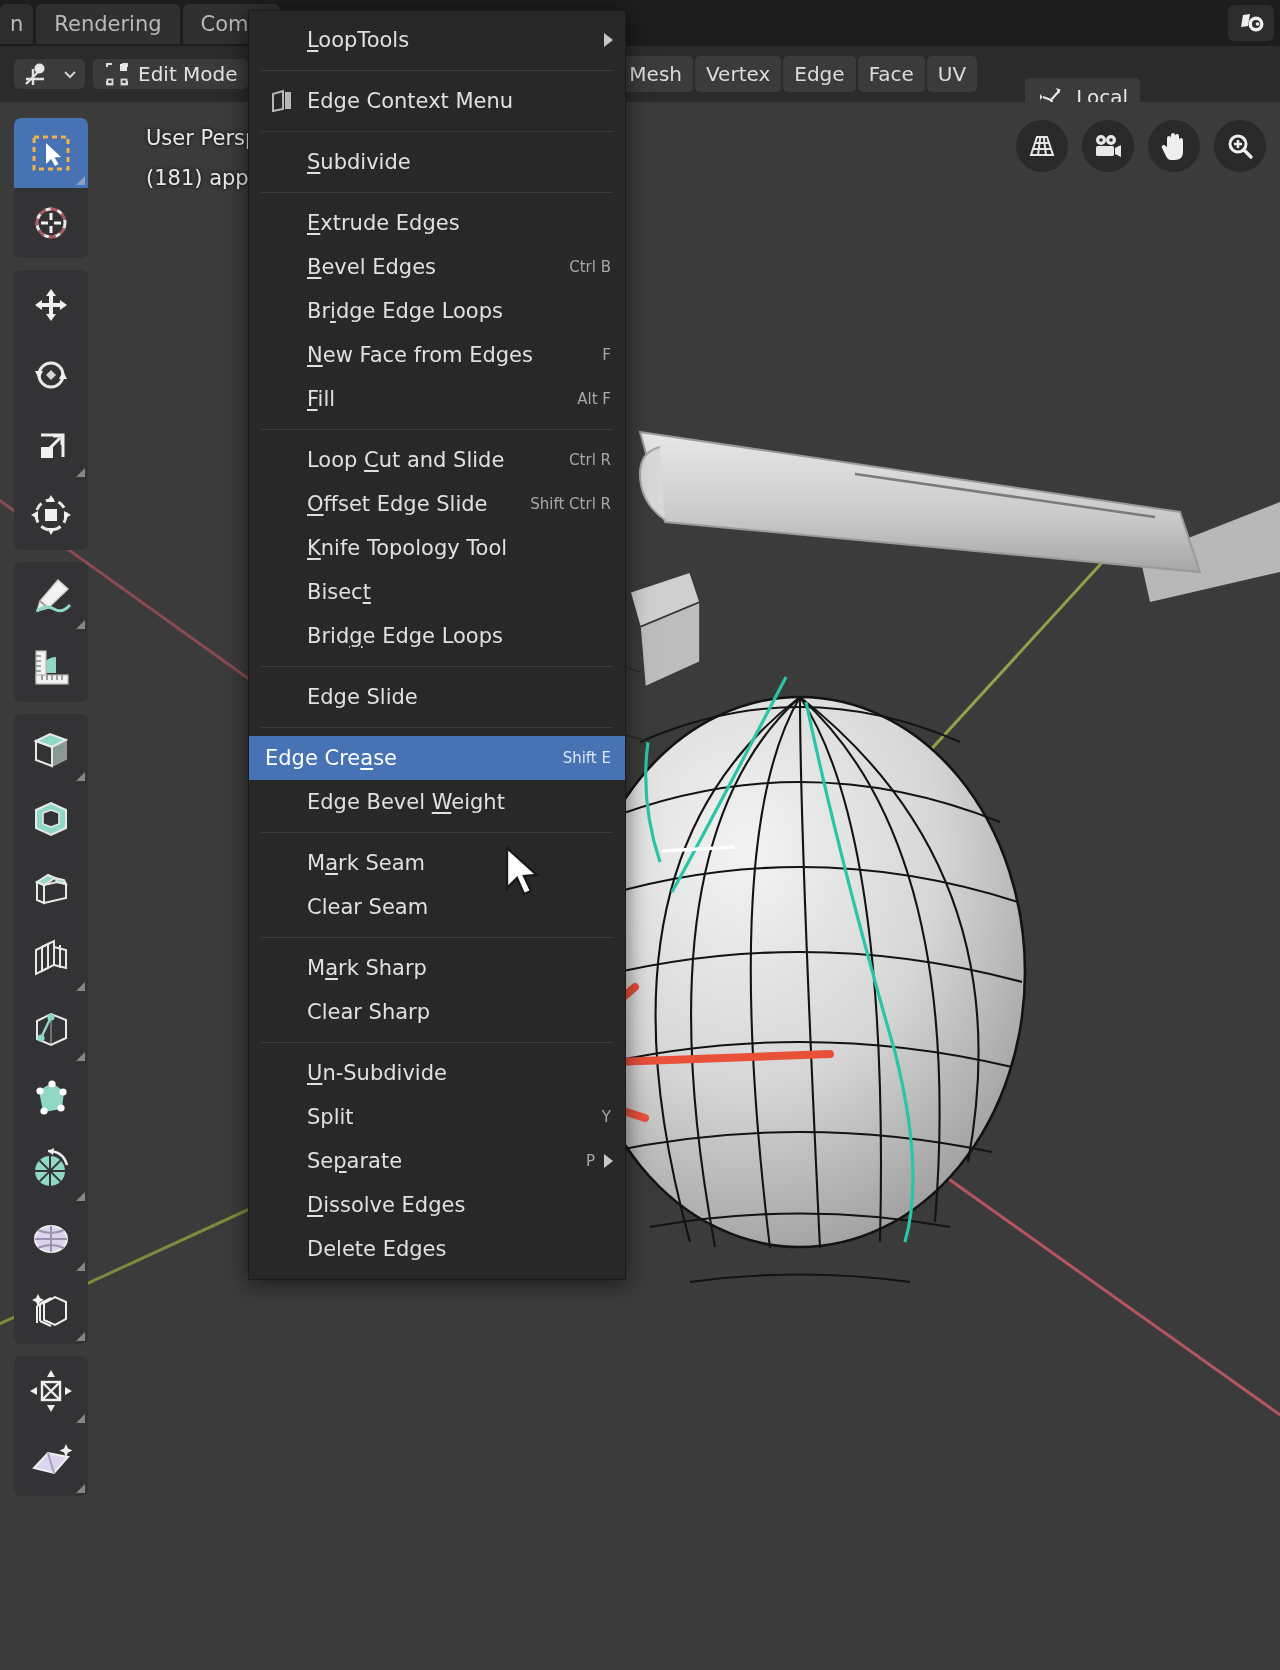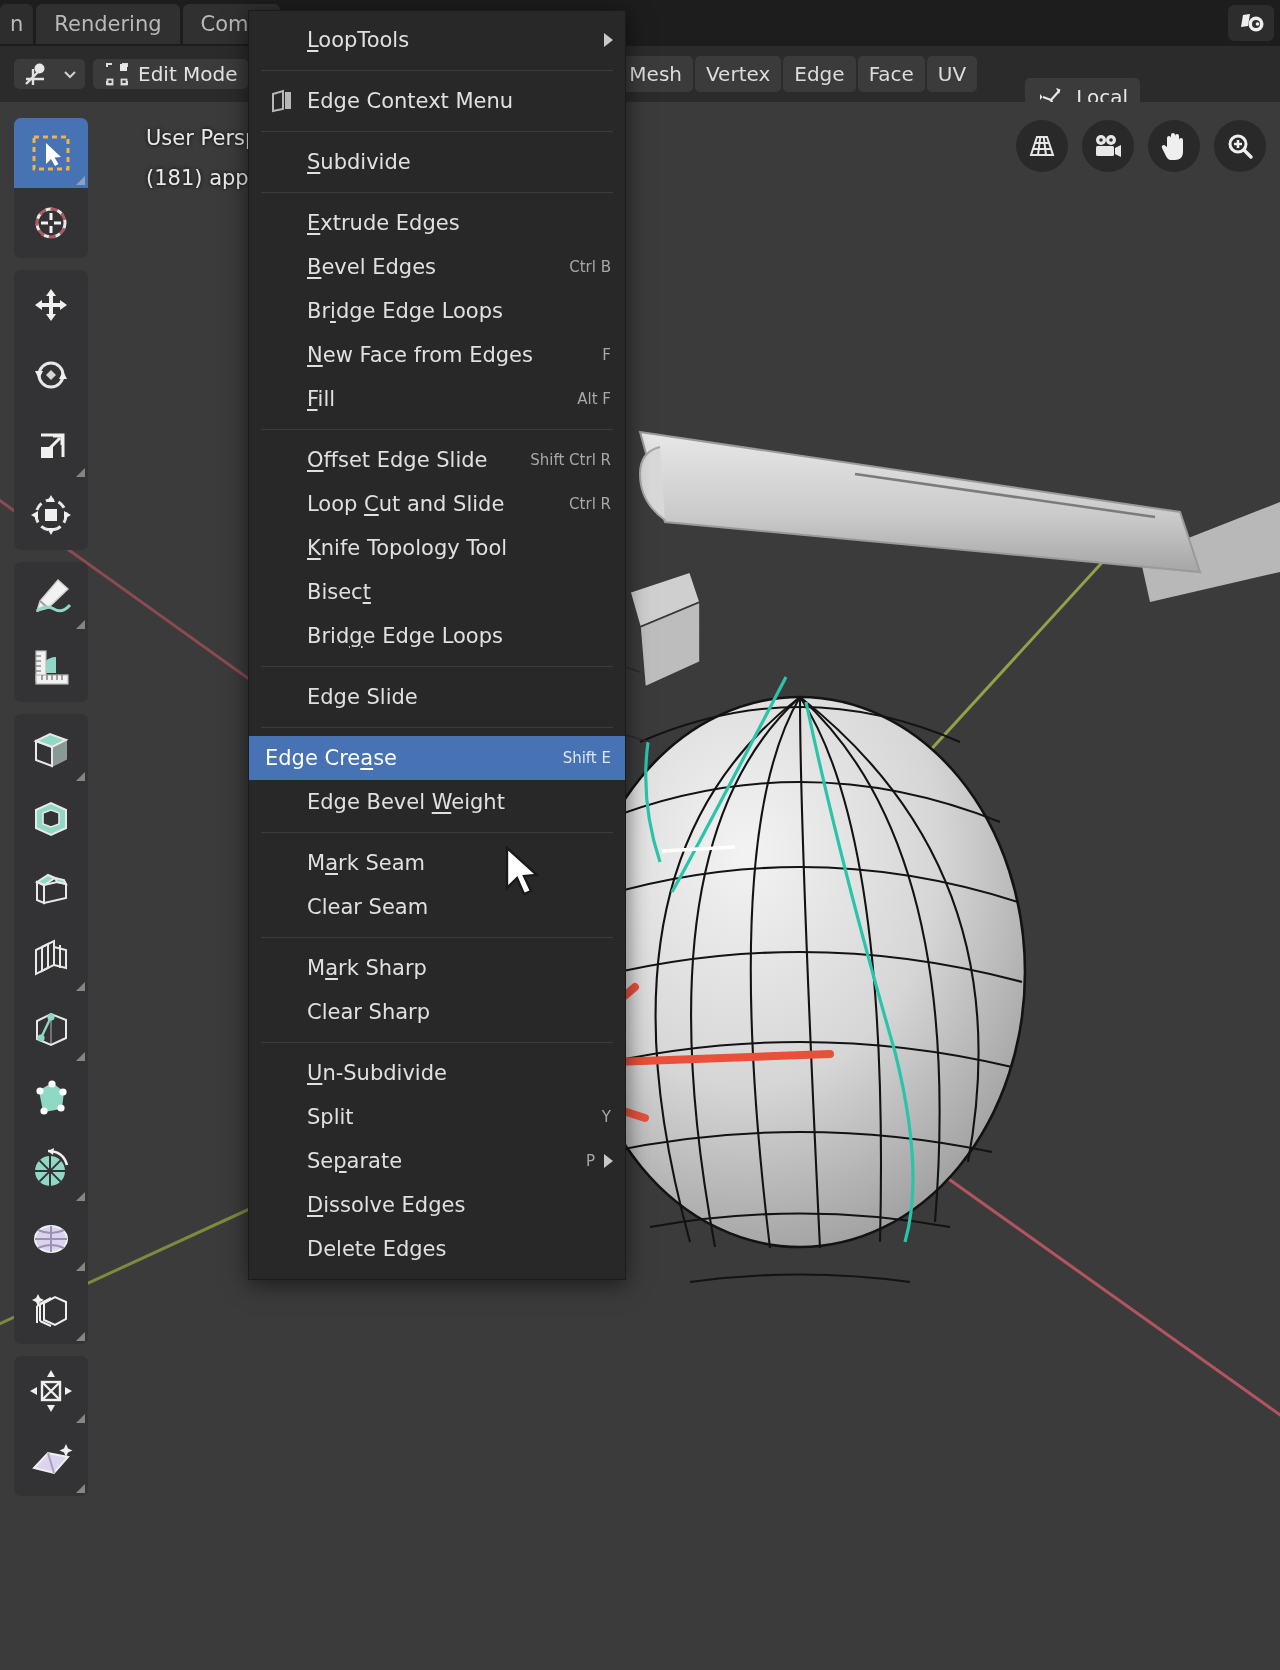--- a/index.html
+++ b/index.html
@@ -557,26 +557,26 @@
       <div class="ctx-row">
         <span class="ctx-label"><u>N</u>ew Face from Edges</span>
         <span class="ctx-short">F</span>
       </div>
       <div class="ctx-row">
         <span class="ctx-label"><u>F</u>ill</span>
         <span class="ctx-short">Alt F</span>
       </div>
       <div class="ctx-sep"></div>
       <div class="ctx-row">
+        <span class="ctx-label">Loop <u>C</u>ut and Slide</span>
+        <span class="ctx-short">Ctrl R</span>
+      </div>
+      <div class="ctx-row">
         <span class="ctx-label"><u>O</u>ffset Edge Slide</span>
         <span class="ctx-short">Shift Ctrl R</span>
-      </div>
-      <div class="ctx-row">
-        <span class="ctx-label">Loop <u>C</u>ut and Slide</span>
-        <span class="ctx-short">Ctrl R</span>
       </div>
       <div class="ctx-row">
         <span class="ctx-label"><u>K</u>nife Topology Tool</span>
       </div>
       <div class="ctx-row">
         <span class="ctx-label">Bisec<u>t</u></span>
       </div>
       <div class="ctx-row">
         <span class="ctx-label">Brid<u>g</u>e Edge Loops</span>
       </div>

